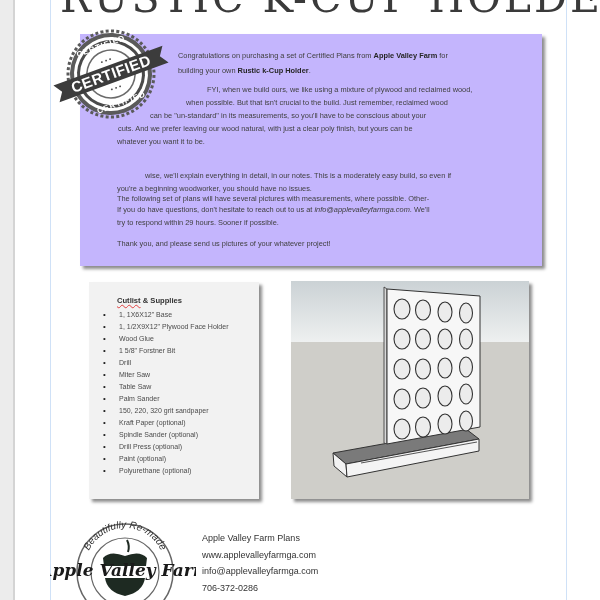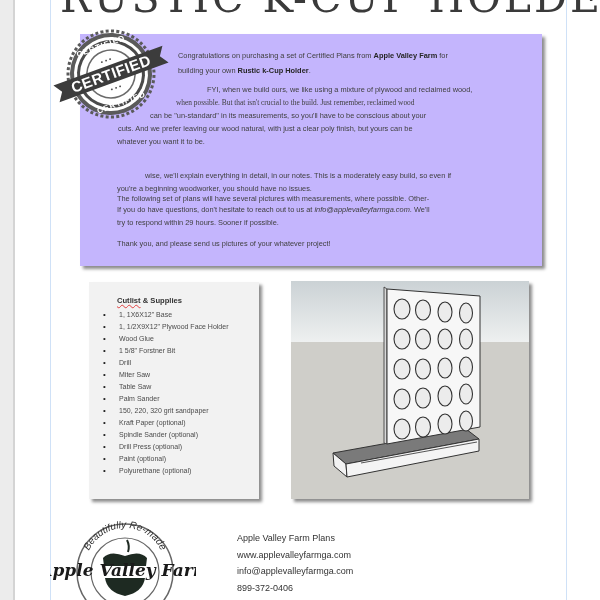--- a/index.html
+++ b/index.html
@@ -41,21 +41,21 @@
   .cutlist-items { position:absolute; left:14px; top:27px; margin:0; padding:0; list-style:none; width:150px; }
   .cutlist-items li { position:relative; font-size:7px; color:#4a4a4a; line-height:12px; padding-left:16px; }
   .cutlist-items li::before { content:"\2022"; position:absolute; left:0; top:0; color:#222; font-size:8px; }
 
   .render-box {
     position:absolute; left:291px; top:281px; width:238px; height:218px;
     box-shadow: 3px 3px 3px rgba(0,0,0,0.45); overflow:hidden;
   }
 
   .footer-logo { position:absolute; left:50px; top:518px; width:146px; height:82px; }
-  .contact { position:absolute; left:202px; top:530px; font-size:9px; color:#333; line-height:16.5px;margin-left:35px; }
+  .contact { position:absolute; left:202px; top:530px; font-size:9px; color:#333; line-height:16.5px; }
   .contact div { white-space:nowrap; }
 </style>
 </head>
 <body>
 
 <div class="gutter"></div>
 <div class="page"></div>
 <div class="margin-line margin-left"></div>
 <div class="margin-line margin-right"></div>
 
@@ -63,21 +63,21 @@
 
 <div class="intro-box">
   <div class="intro-text">
     <div class="p" style="left:98px; top:15px;">
       <span>Congratulations on purchasing a set of Certified Plans from </span><b>Apple Valley Farm</b><span> for</span>
     </div>
     <div class="p" style="left:98px; top:30px;">
       <span>building your own </span><b>Rustic k-Cup Holder</b><span>.</span>
     </div>
     <div class="p" style="left:127px; top:49px;">FYI, when we build ours, we like using a mixture of plywood and reclaimed wood,</div>
-    <div class="p" style="left:96px; top:62px;font-family:Liberation Serif, serif;">when possible. But that isn't crucial to the build. Just remember, reclaimed wood</div>
+    <div class="p" style="left:106px; top:62px;">when possible. But that isn't crucial to the build. Just remember, reclaimed wood</div>
     <div class="p" style="left:70px; top:75px;">can be "un-standard" in its measurements, so you'll have to be conscious about your</div>
     <div class="p" style="left:38px; top:88px;">cuts. And we prefer leaving our wood natural, with just a clear poly finish, but yours can be</div>
     <div class="p" style="left:37px; top:101px;">whatever you want it to be.</div>
     <div class="p" style="left:37px; top:122px;margin-top:36px;">The following set of plans will have several pictures with measurements, where possible. Other-</div>
     <div class="p" style="left:37px; top:135px;margin-left:28px;">wise, we'll explain everything in detail, in our notes. This is a moderately easy build, so even if</div>
     <div class="p" style="left:37px; top:148px;">you're a beginning woodworker, you should have no issues.</div>
     <div class="p" style="left:37px; top:169px;">
       <span>If you do have questions, don't hesitate to reach out to us at </span><i>info@applevalleyfarmga.com</i><span>. We'll</span>
     </div>
     <div class="p" style="left:37px; top:182px;">try to respond within 29 hours. Sooner if possible.</div>
@@ -187,14 +187,14 @@
   <path d="M 77 22 Q 80 28 78 34" stroke="#1e2a22" stroke-width="2" fill="none"></path>
   <path d="M 53 40 Q 60 32 75 38 Q 90 32 97 40 L 96 48 L 54 48 Z" fill="#1e2a22"></path>
   <path d="M 55 60 L 95 60 Q 93 74 75 78 Q 57 74 55 60 Z" fill="#1e2a22"></path>
   <text x="75" y="58" font-family="DejaVu Serif, serif" font-style="italic" font-weight="bold" font-size="17" fill="#1a1a1a" text-anchor="middle">Apple Valley Farm</text>
 </svg>
 
 <div class="contact">
   <div>Apple Valley Farm Plans</div>
   <div>www.applevalleyfarmga.com</div>
   <div>info@applevalleyfarmga.com</div>
-  <div>899-372-0406</div>
+  <div>706-372-0286</div>
 </div>
 
 </body></html>

